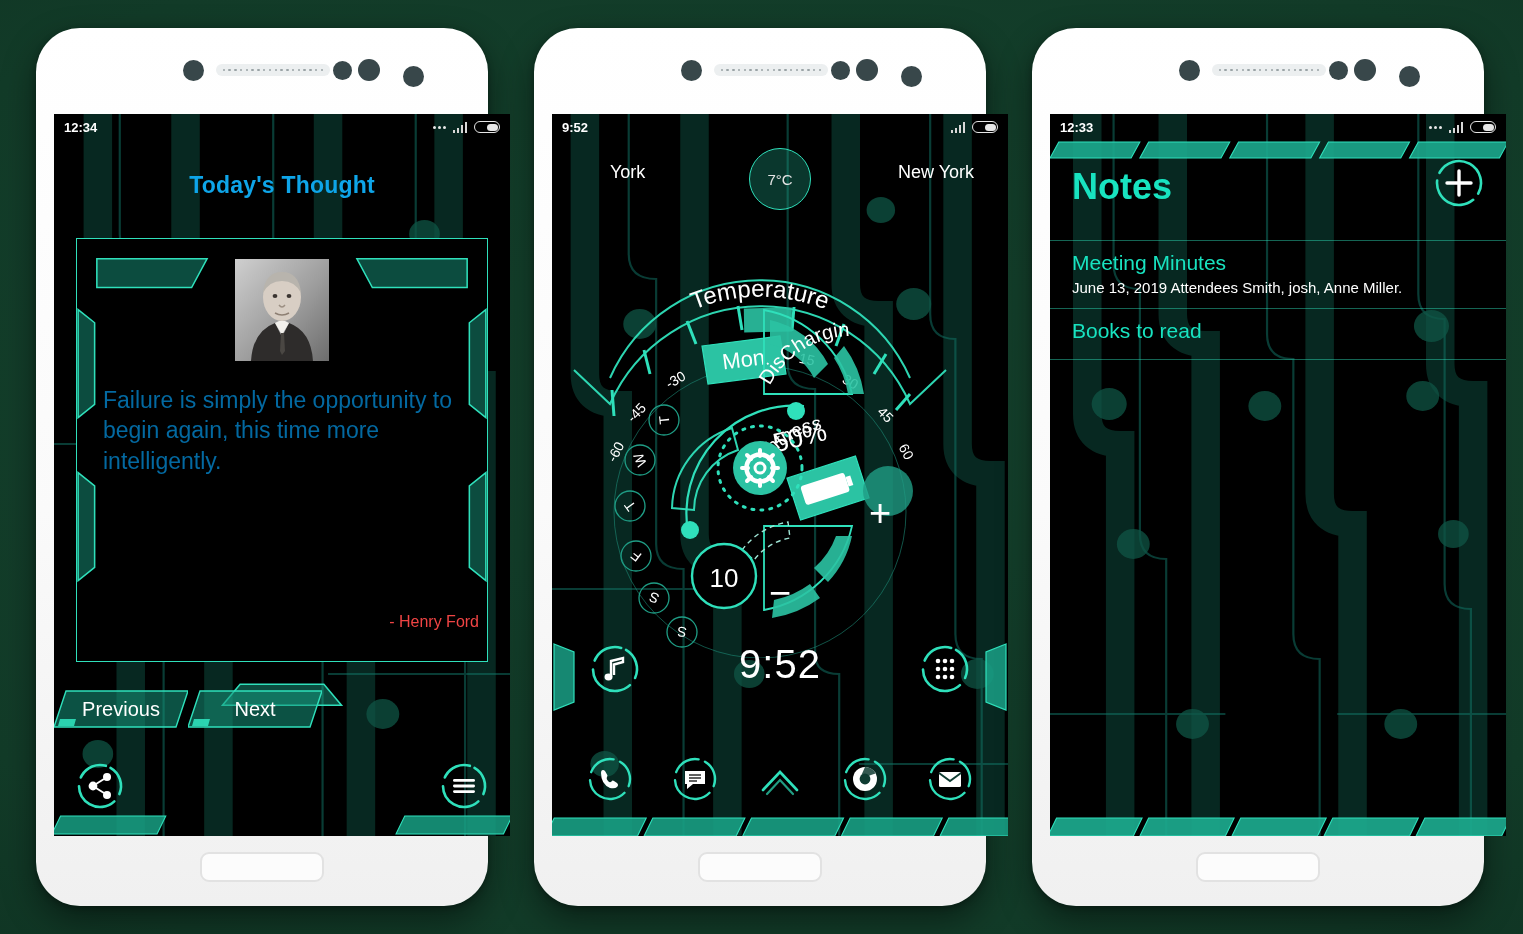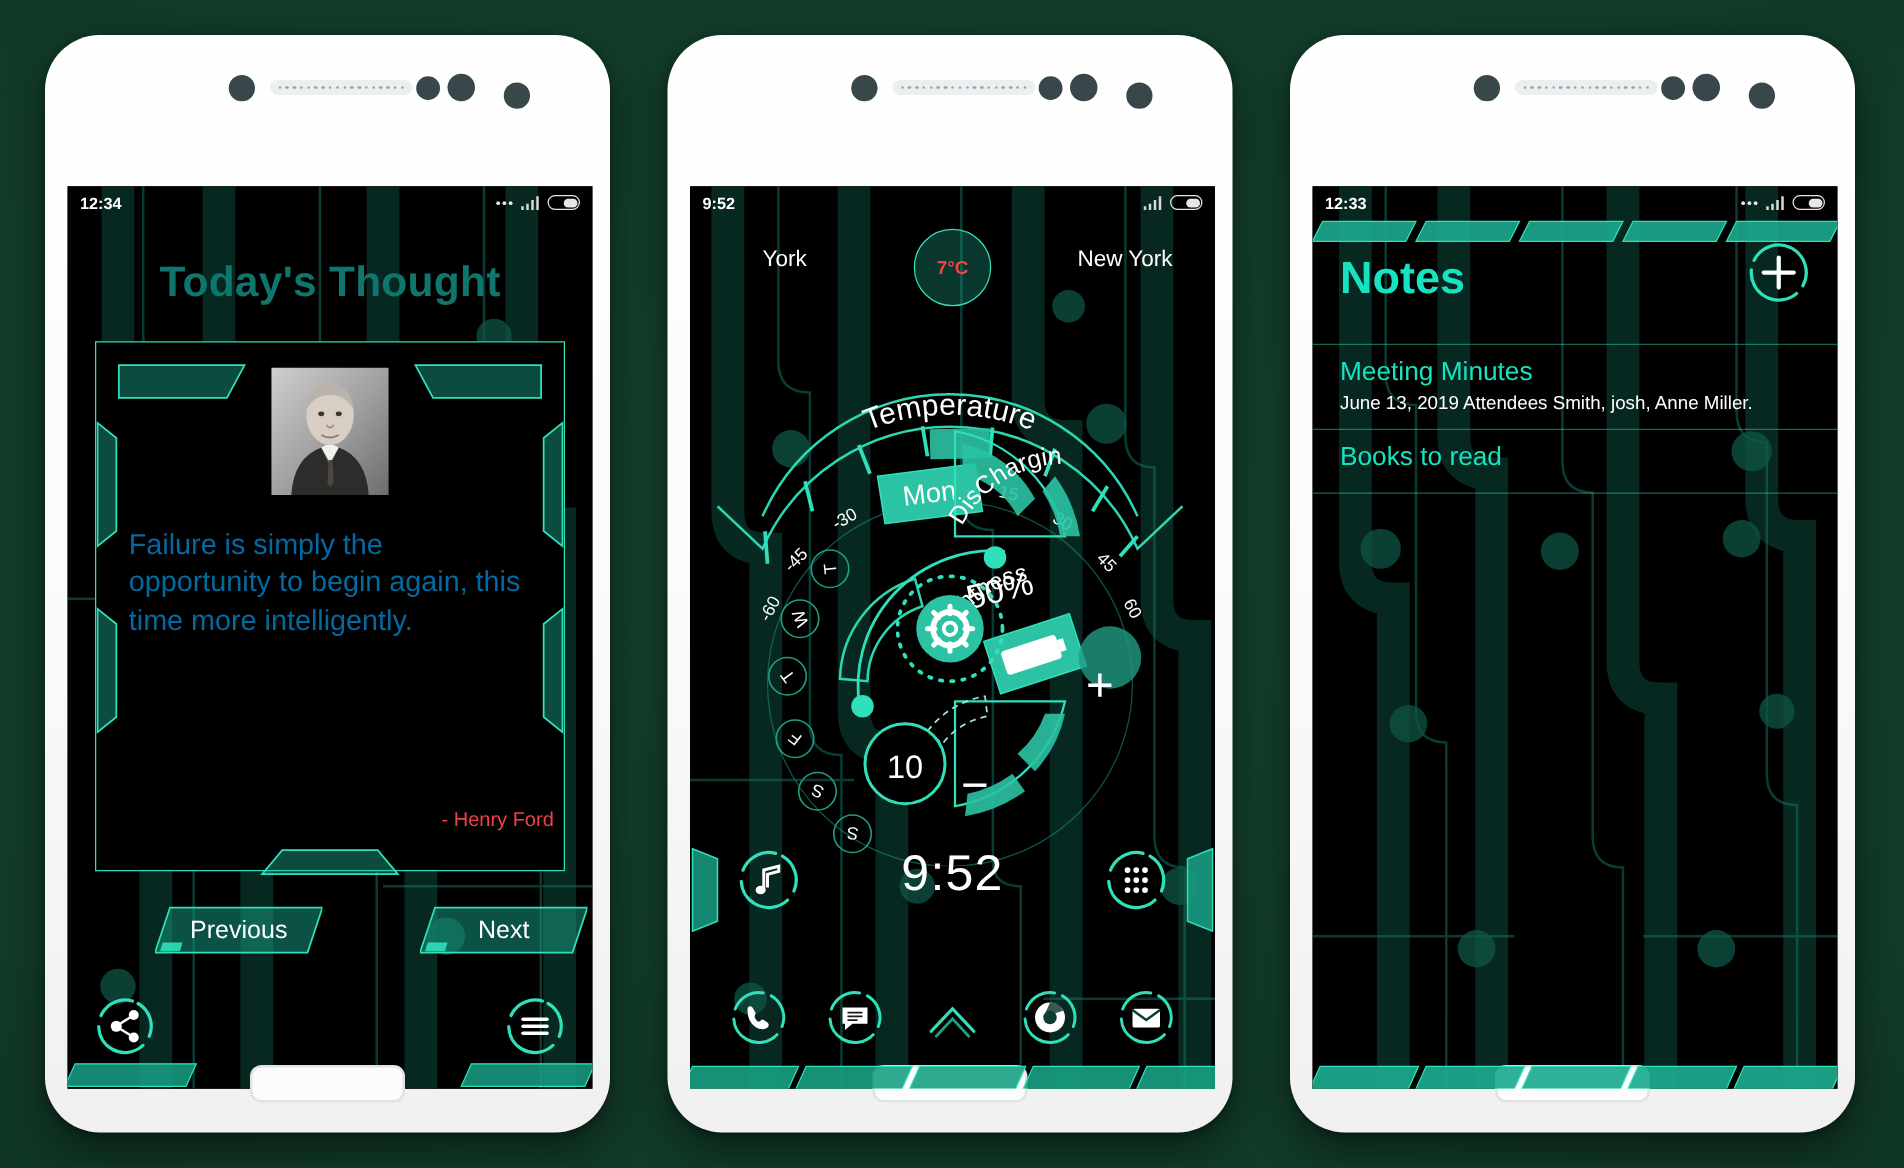--- a/index.html
+++ b/index.html
@@ -33,24 +33,23 @@
   .speaker i { width: 2.5px; height: 2.5px; border-radius: 50%; background: #9aa3a6; display:block; }
   .home-btn {
     position: absolute; bottom: 24px; left: 50%; transform: translateX(-50%);
     width: 124px; height: 30px; border: 2px solid #e2e2e2; border-radius: 9px;
     background: #fcfcfc;
   }
 
   
   .screen {
     position: absolute; top: 86px; left: 18px;
-    width: 420px; height: 722px;
+    width: 456px; height: 722px;
     background: #000;
     overflow: hidden;
-    margin-top: 35px;
   }
   .wall { position: absolute; inset: 0; background: #000; overflow: hidden; }
   .wall svg { position:absolute; inset:0; width:100%; height:100%; }
 
   
   .statusbar {
     position: absolute; top: 0; left: 0; right: 0; height: 26px;
     display: flex; align-items: center; justify-content: space-between;
     padding: 0 10px; z-index: 40;
     color: #fff; font-size: 13px; font-weight: bold;
@@ -61,41 +60,41 @@
   .bars { display:flex; align-items:flex-end; gap:1.5px; height:11px; }
   .bars i { width:2.5px; background:#d8d8d8; display:block; }
   .bars i:nth-child(1){height:3px;} .bars i:nth-child(2){height:5px;}
   .bars i:nth-child(3){height:8px;} .bars i:nth-child(4){height:11px;}
   .batt { width:26px;height:12px;border:1.6px solid #e6e6e6;border-radius:6px;position:relative;padding:1.5px;}
   .batt b { display:block; height:100%; width:50%; background:#e6e6e6; border-radius:4px; float:right;}
 
   
   .s1-title {
     position: absolute; top: 58px; left: 0; right: 0; text-align: center;
-    color: #0f766e; font-size: 34px; font-weight: bold; letter-spacing: .2px; z-index: 20;
+    color: #0ea5e9; font-size: 23px; font-weight: bold; letter-spacing: .2px; z-index: 20;
   }
   .quote-card {
     position: absolute; left: 22px; right: 22px; top: 124px; height: 424px;
     border: 1.6px solid #2fe0bb; background: #000; z-index: 20;
   }
   .qc-deco { position: absolute; inset: 0; pointer-events: none; }
   .portrait {
     position: absolute; top: 20px; left: 50%; transform: translateX(-50%);
     width: 94px; height: 102px; z-index: 3; overflow:hidden;
   }
   .quote-text {
     position: absolute; top: 146px; left: 26px; right: 26px;
     color: #0369a1; font-size: 23px; line-height: 1.32; text-align: left; z-index:3;
   }
   .quote-author {
     position: absolute; right: 8px; bottom: 30px;
     color: #ef4444; font-size: 16px; z-index: 3;
   }
-  .navbtns { position:absolute; left:0; right:4px; top:575px; z-index:20;
-             display:flex; justify-content:flex-end; gap:78px; }
+  .navbtns { position:absolute; left:0; right:18px; top:575px; z-index:20;
+             display:flex; justify-content:flex-start; }
   .hexbtn {
     position: relative; width: 134px; height: 40px;
     color: #fff; font-size: 20px; display:flex; align-items:center; justify-content:center;
   }
   .hexbtn svg { position:absolute; inset:0; width:100%; height:100%; }
   .hexbtn span { position:relative; z-index:2; }
   .circ-btn {
     position: absolute; width: 48px; height: 48px; z-index: 22;
     display:flex; align-items:center; justify-content:center;
   }
@@ -104,21 +103,21 @@
   .s1-menu  { right: 22px; top: 648px; }
   .botbar { position:absolute; bottom:0; left:0; right:0; height:26px; z-index:18; }
 
   
   .w-label { position:absolute; color:#fff; font-size:18px; z-index:25; }
   .temp-bubble {
     position:absolute; left:50%; transform:translateX(-50%); top:34px;
     width:62px;height:62px;border-radius:50%;
     border:1.6px solid #2fe0bb; background:rgba(30,170,140,.32);
     display:flex;align-items:center;justify-content:center;
-    color:#ef4444;font-size:15px; z-index:25;font-weight:bold;
+    color:#e5e5e5;font-size:15px; z-index:25;
   }
   .dial { position:absolute; left:0; top:44px; width:416px; height:500px; z-index:20; }
   .clock-big { position:absolute; left:0; right:0; top:528px; text-align:center; z-index:25;
                color:#fff; font-size:40px; letter-spacing:1px;}
   .clock-am  { position:absolute; left:0; right:0; top:576px; text-align:center; z-index:25;
                color:#fff; font-size:16px;}
   .dock-row { position:absolute; left:0; right:0; bottom:34px; z-index:26;
               display:flex; align-items:center; justify-content:space-around; padding:0 16px;}
   .dock-ic { width:46px;height:46px; position:relative; display:flex;align-items:center;justify-content:center;}
   .d2-music { position:absolute; left:38px; top:530px; z-index:26; width:50px;height:50px;}

